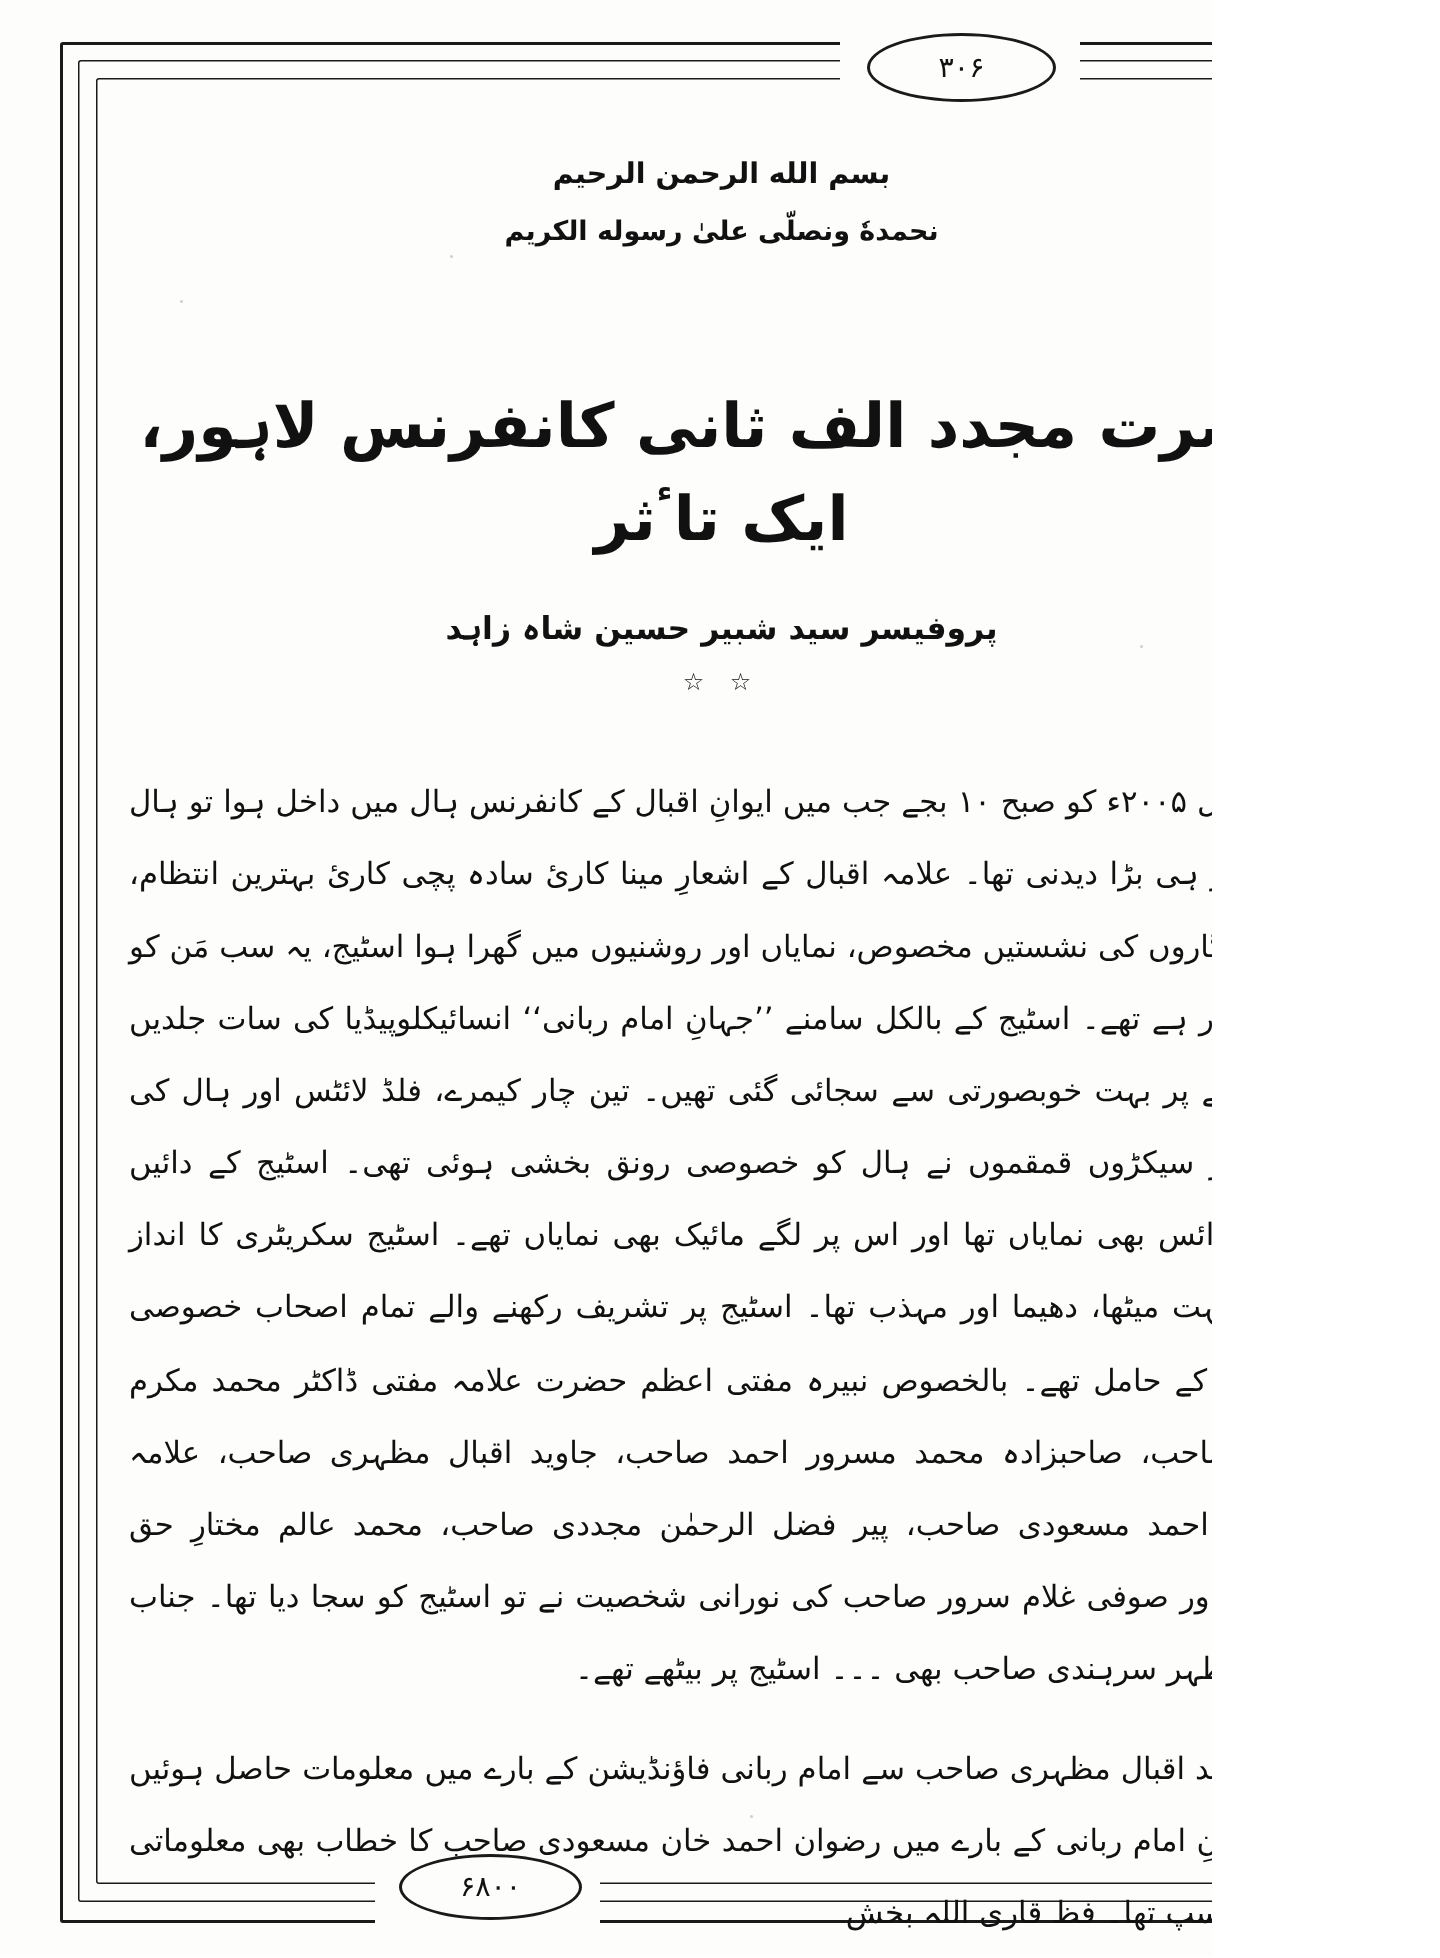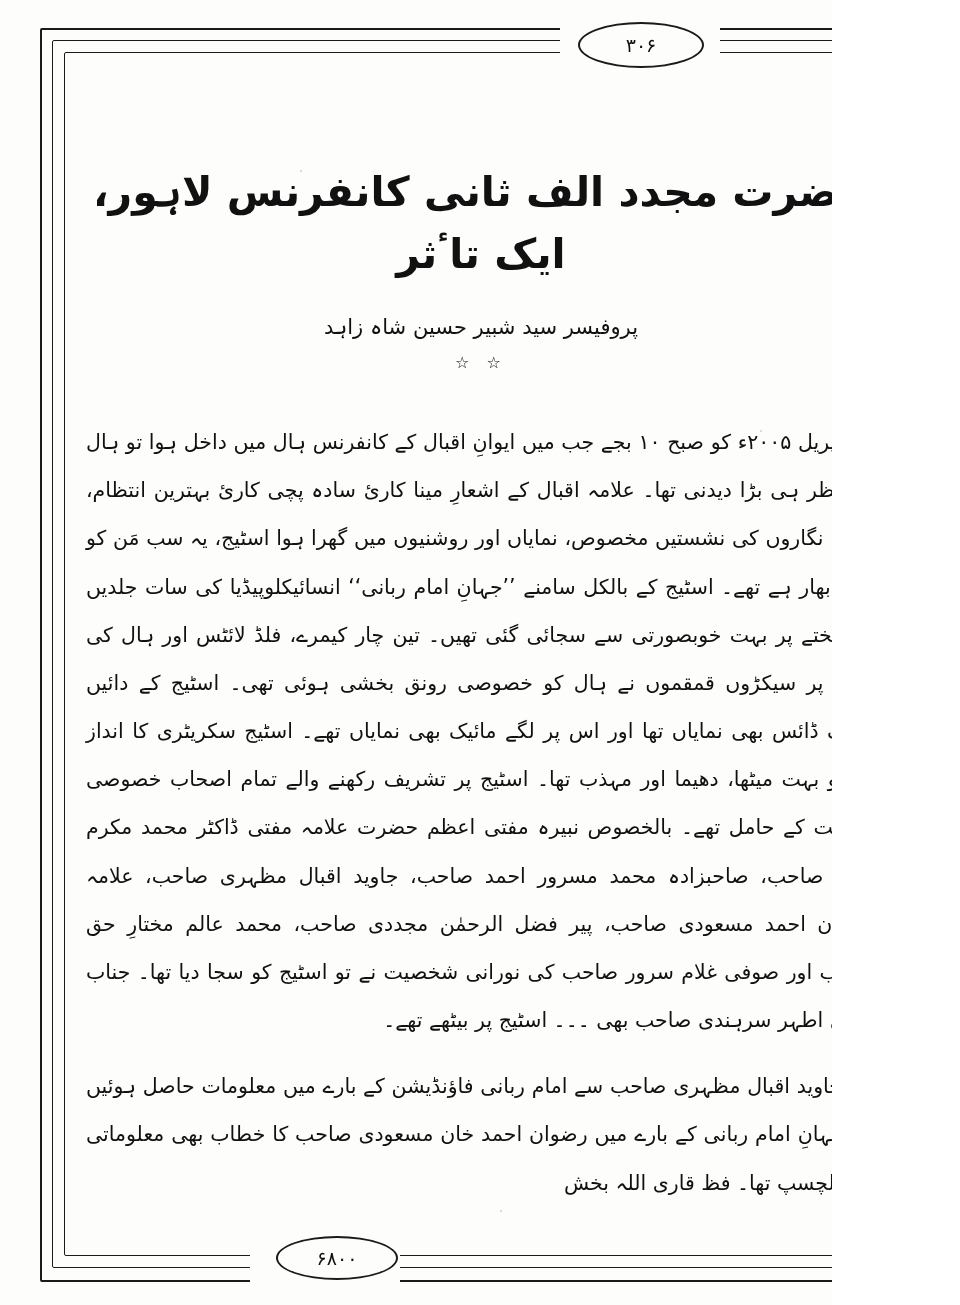--- a/index.html
+++ b/index.html
@@ -8,21 +8,20 @@
     background: #ffffff;
   }
   .page {
     position: relative;
     width: 808px;
     height: 1305px;
     background: #fdfdfb;
     overflow: hidden;
     font-family: "DejaVu Sans", "Liberation Sans", sans-serif;
     color: #111;
-    padding-left: 24px;
   }
 
   
   .frame {
     position: absolute;
     border: 2px solid #1a1a1a;
     border-radius: 2px;
     pointer-events: none;
   }
   .frame.f1 { left: 40px;  top: 28px;  width: 880px; height: 1250px; border-width: 2px; }
@@ -45,21 +44,21 @@
     border-radius: 50%;
     display: flex;
     align-items: center;
     justify-content: center;
     background: #fdfdfb;
     font-size: 19px;
     letter-spacing: 1px;
     direction: rtl;
   }
   .oval.top-oval { left: 578px; top: 22px; width: 122px; height: 42px; }
-  .oval.bottom-oval { left: 276px; top: 1236px; width: 118px; height: 40px; }
+  .oval.bottom-oval { left: 266px; top: 1236px; width: 118px; height: 40px; }
 
   
   .content {
     position: absolute;
     left: 86px;
     top: 80px;
     width: 790px;
     direction: rtl;
     text-align: center;
   }
@@ -82,21 +81,21 @@
     margin-top: 82px;
     font-size: 41px;
     font-weight: 700;
     line-height: 1.5;
     letter-spacing: 0.5px;
   }
 
   .author {
     margin-top: 30px;
     font-size: 21px;
-    font-weight: 400;
+    font-weight: 700;
   }
 
   .stars {
     margin-top: 14px;
     font-size: 16px;
     letter-spacing: 6px;
   }
 
   .body-text {
     margin-top: 46px;
@@ -128,20 +127,24 @@
   <div class="frame f2"></div>
   <div class="frame f3"></div>
   <div class="frame-mask top"></div>
   <div class="frame-mask bottom"></div>
 
   <div class="oval top-oval">۳۰۶</div>
   <div class="oval bottom-oval">۶۸۰۰</div>
 
   <div class="content">
 
+    <div class="bismillah">
+      <span>بسم الله الرحمن الرحيم</span>
+      <span class="line2">نحمدهٗ ونصلّى علىٰ رسوله الكريم</span>
+    </div>
 
     <h1 class="doc-title">حضرت مجدد الف ثانی کانفرنس لاہور، ایک تاٴثر</h1>
 
     <div class="author">پروفیسر سید شبیر حسین شاہ زاہد</div>
 
     <div class="stars">☆ ☆</div>
 
     <div class="body-text">
       <p>۲۴؍اپریل ۲۰۰۵ء کو صبح ۱۰ بجے جب میں ایوانِ اقبال کے کانفرنس ہال میں داخل ہوا تو ہال کا منظر ہی بڑا دیدنی تھا۔ علامہ اقبال کے اشعارِ مینا کاریٔ سادہ پچی کاریٔ بہترین انتظام، مقالہ نگاروں کی نشستیں مخصوص، نمایاں اور روشنیوں میں گھرا ہوا اسٹیج، یہ سب مَن کو بہت بھار ہے تھے۔ اسٹیج کے بالکل سامنے ’’جہانِ امام ربانی‘‘ انسائیکلوپیڈیا کی سات جلدیں ایک تختے پر بہت خوبصورتی سے سجائی گئی تھیں۔ تین چار کیمرے، فلڈ لائٹس اور ہال کی چھت پر سیکڑوں قمقموں نے ہال کو خصوصی رونق بخشی ہوئی تھی۔ اسٹیج کے دائیں طرف ڈائس بھی نمایاں تھا اور اس پر لگے مائیک بھی نمایاں تھے۔ اسٹیج سکریٹری کا انداز گفتگو بہت میٹھا، دھیما اور مہذب تھا۔ اسٹیج پر تشریف رکھنے والے تمام اصحاب خصوصی شناخت کے حامل تھے۔ بالخصوص نبیرہ مفتی اعظم حضرت علامہ مفتی ڈاکٹر محمد مکرم احمد صاحب، صاحبزادہ محمد مسرور احمد صاحب، جاوید اقبال مظہری صاحب، علامہ رضوان احمد مسعودی صاحب، پیر فضل الرحمٰن مجددی صاحب، محمد عالم مختارِ حق صاحب اور صوفی غلام سرور صاحب کی نورانی شخصیت نے تو اسٹیج کو سجا دیا تھا۔ جناب جمیل اطہر سرہندی صاحب بھی ۔۔۔ اسٹیج پر بیٹھے تھے۔</p>
       <p class="indent">جاوید اقبال مظہری صاحب سے امام ربانی فاؤنڈیشن کے بارے میں معلومات حاصل ہوئیں اور جہانِ امام ربانی کے بارے میں رضوان احمد خان مسعودی صاحب کا خطاب بھی معلوماتی اور دلچسپ تھا۔ فظ قاری اللہ بخش</p>

